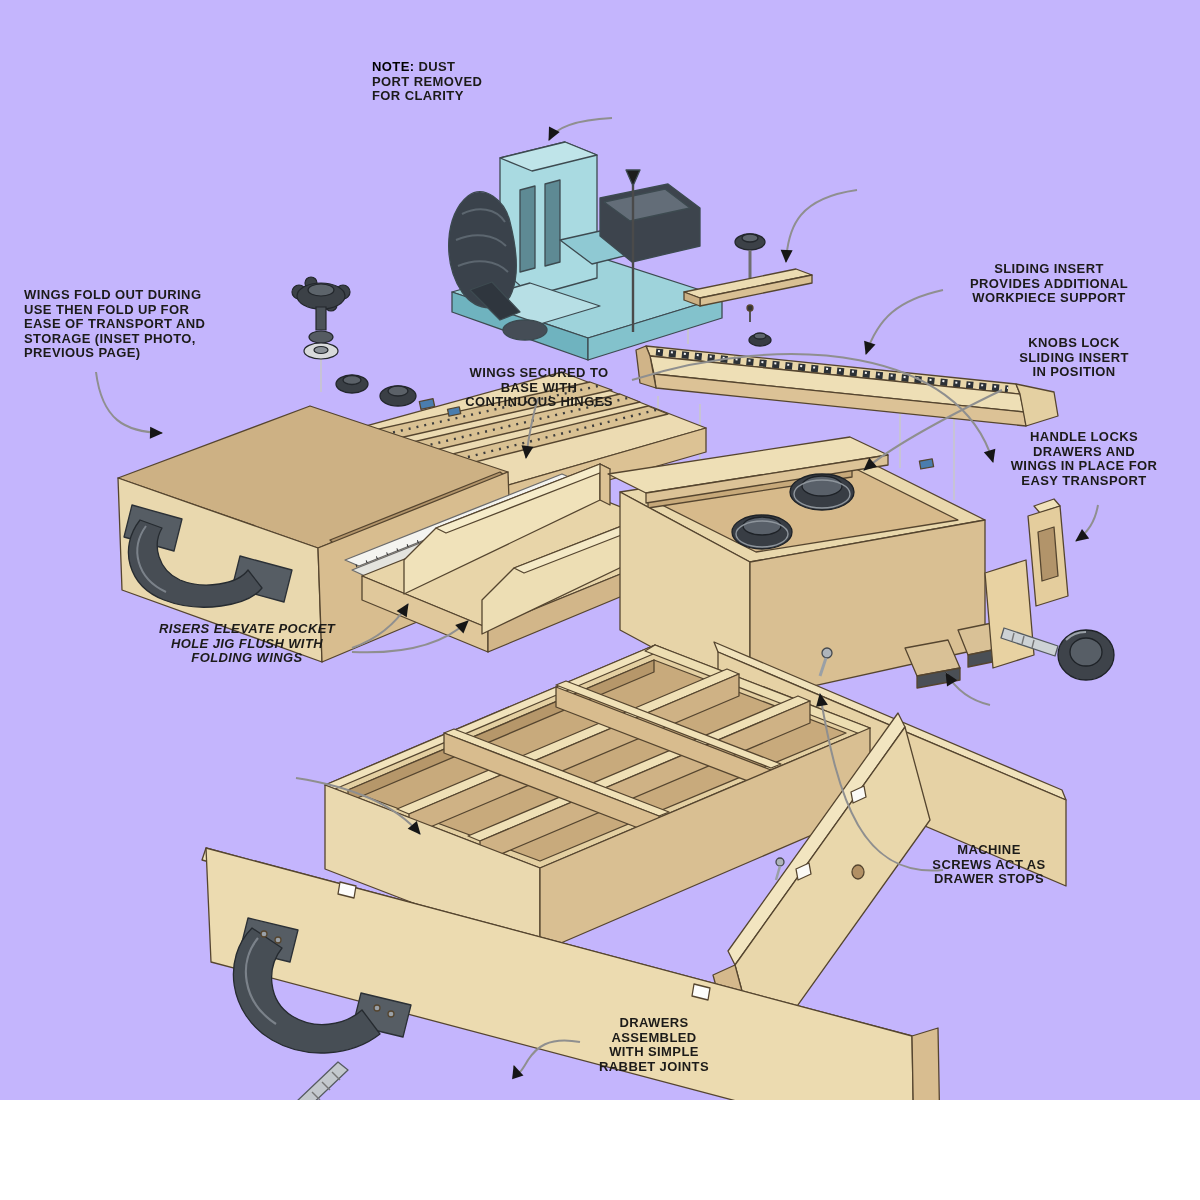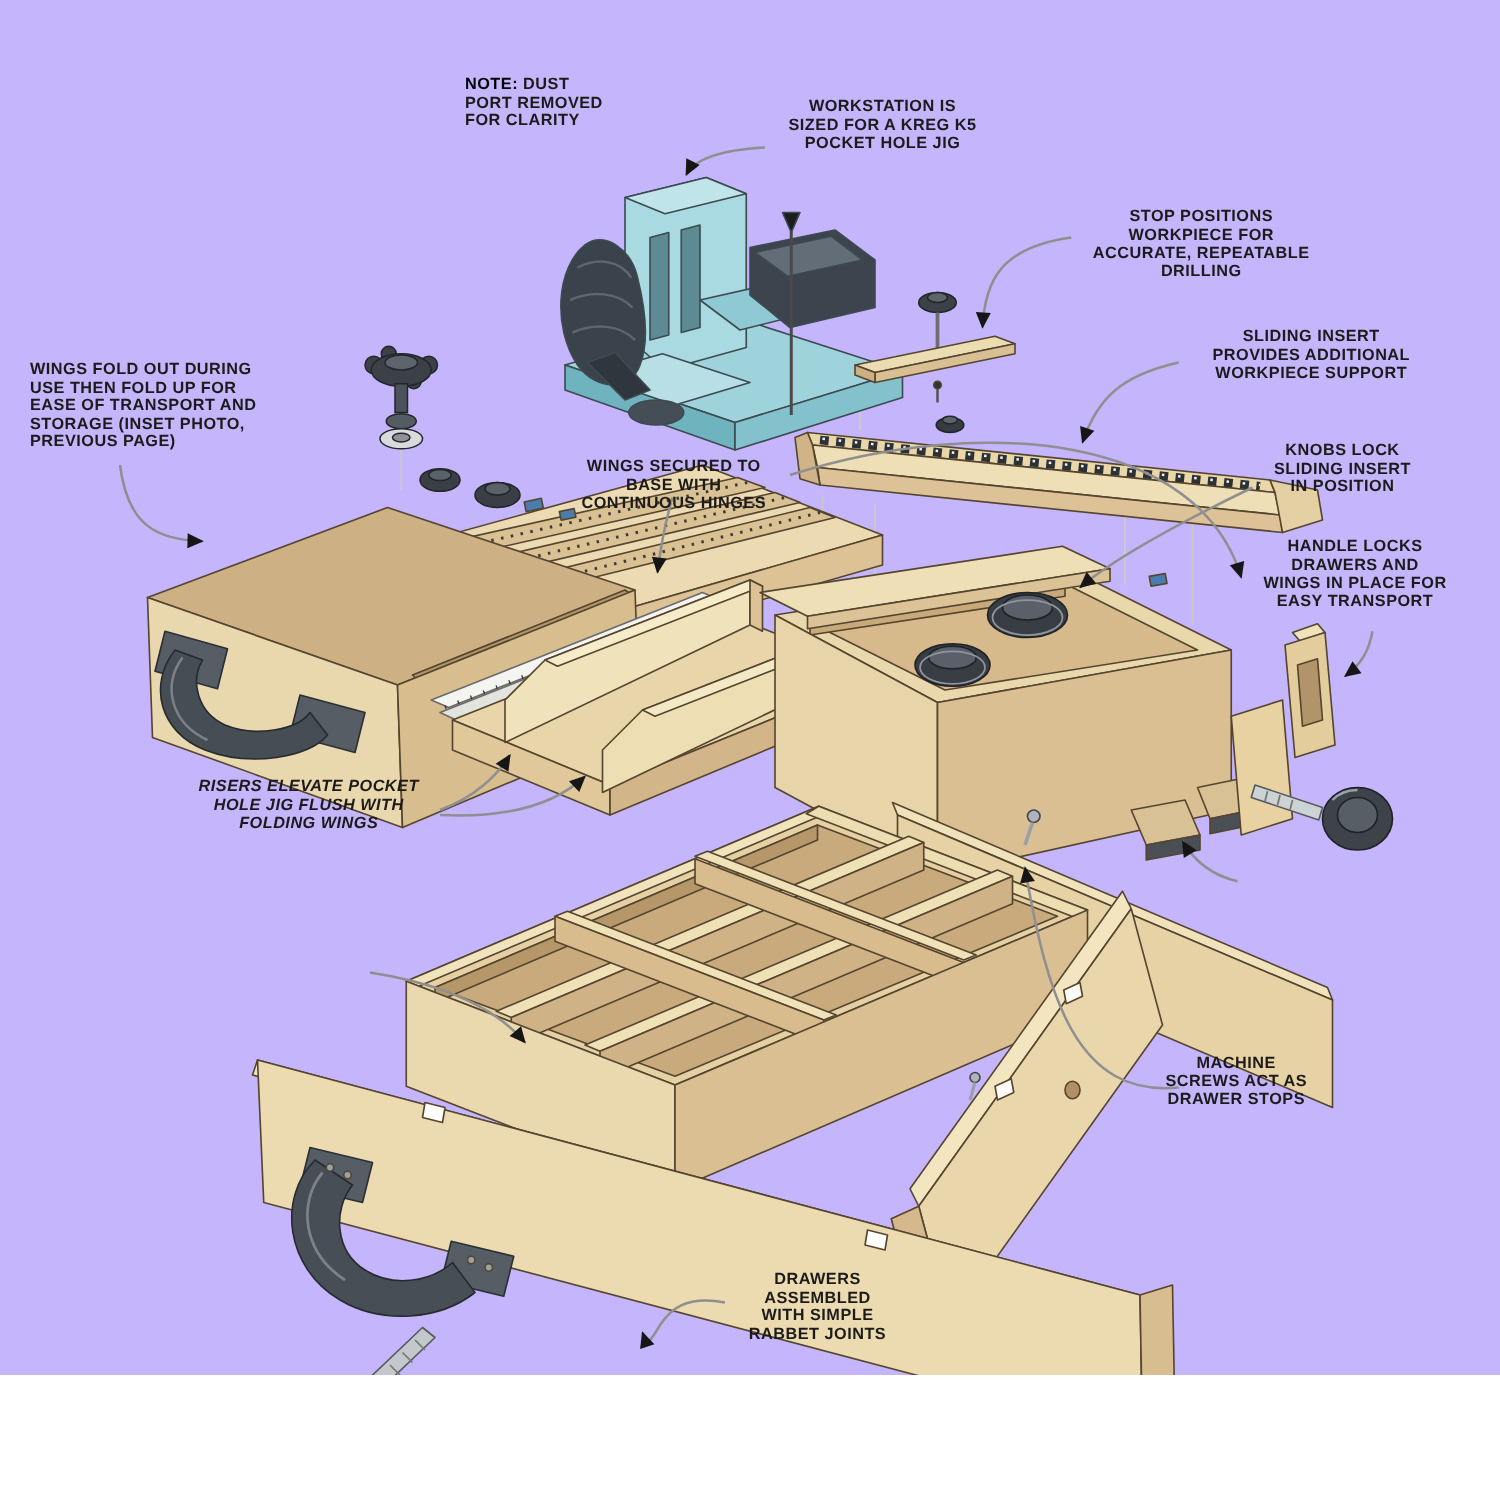--- a/index.html
+++ b/index.html
@@ -275,34 +275,27 @@
     <path d="M990,705 C968,700 955,688 946,673" marker-end="url(#ah)"></path>
     <path d="M943,870 C862,878 838,800 820,694" marker-end="url(#ah)"></path>
     <path d="M580,1042 C548,1036 536,1048 528,1060 C521,1072 518,1078 514,1066" marker-end="url(#ah)"></path>
   </g>
 </svg>
 
 <div class="lbl left" style="left:372px;top:60px;width:160px;"><span class="note-prefix">NOTE:</span> <span>DUST
 PORT REMOVED
 FOR CLARITY</span></div>
 
-<div class="lbl center" style="left:600px;top:78px;width:212px;">WORKSTATION IS
-SIZED FOR A KREG K5
-POCKET HOLE JIG</div>
-
-<div class="lbl center" style="left:852px;top:166px;width:218px;">STOP POSITIONS
-WORKPIECE FOR
-ACCURATE, REPEATABLE
-DRILLING</div>
+
 
 <div class="lbl center" style="left:945px;top:262px;width:208px;">SLIDING INSERT
 PROVIDES ADDITIONAL
 WORKPIECE SUPPORT</div>
 
-<div class="lbl center" style="left:1000px;top:353px;width:148px;">KNOBS LOCK
+<div class="lbl center" style="left:1000px;top:336px;width:148px;">KNOBS LOCK
 SLIDING INSERT
 IN POSITION</div>
 
 <div class="lbl center" style="left:1000px;top:430px;width:168px;">HANDLE LOCKS
 DRAWERS AND
 WINGS IN PLACE FOR
 EASY TRANSPORT</div>
 
 <div class="lbl left" style="left:24px;top:288px;width:220px;">WINGS FOLD OUT DURING
 USE THEN FOLD UP FOR

